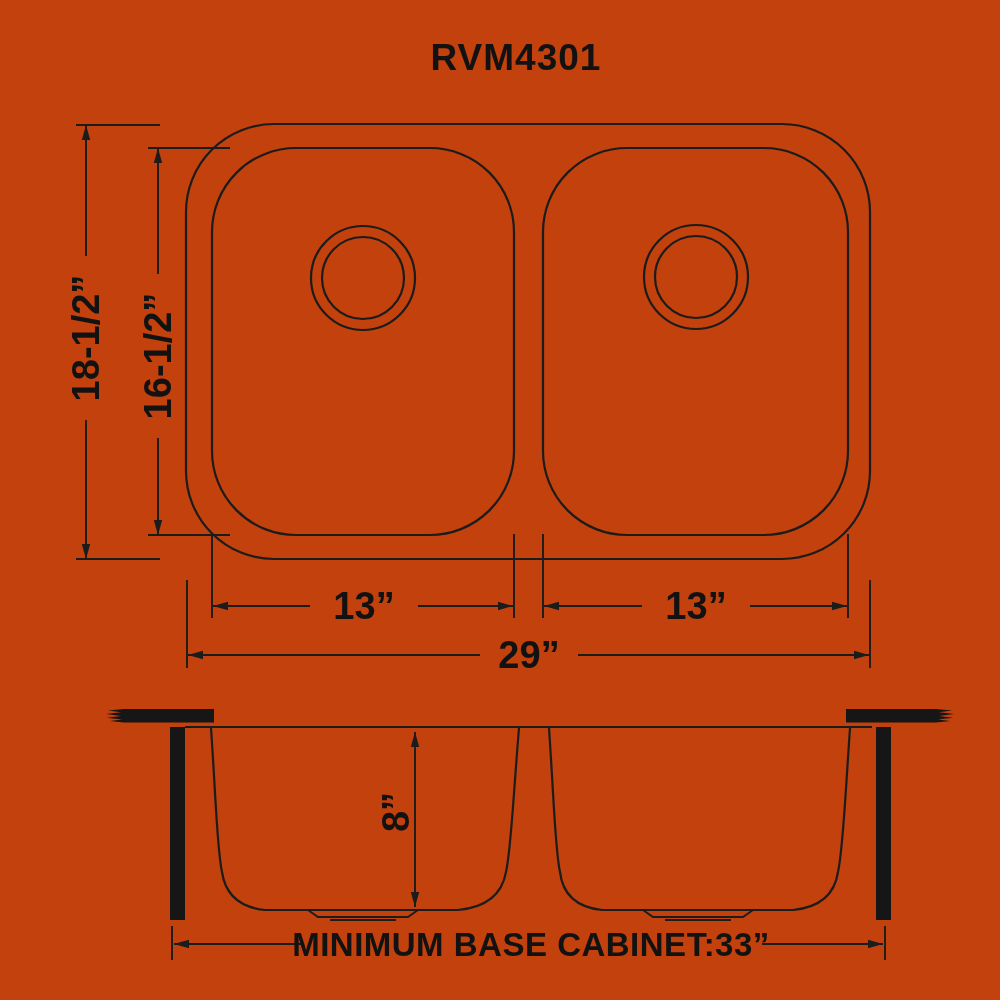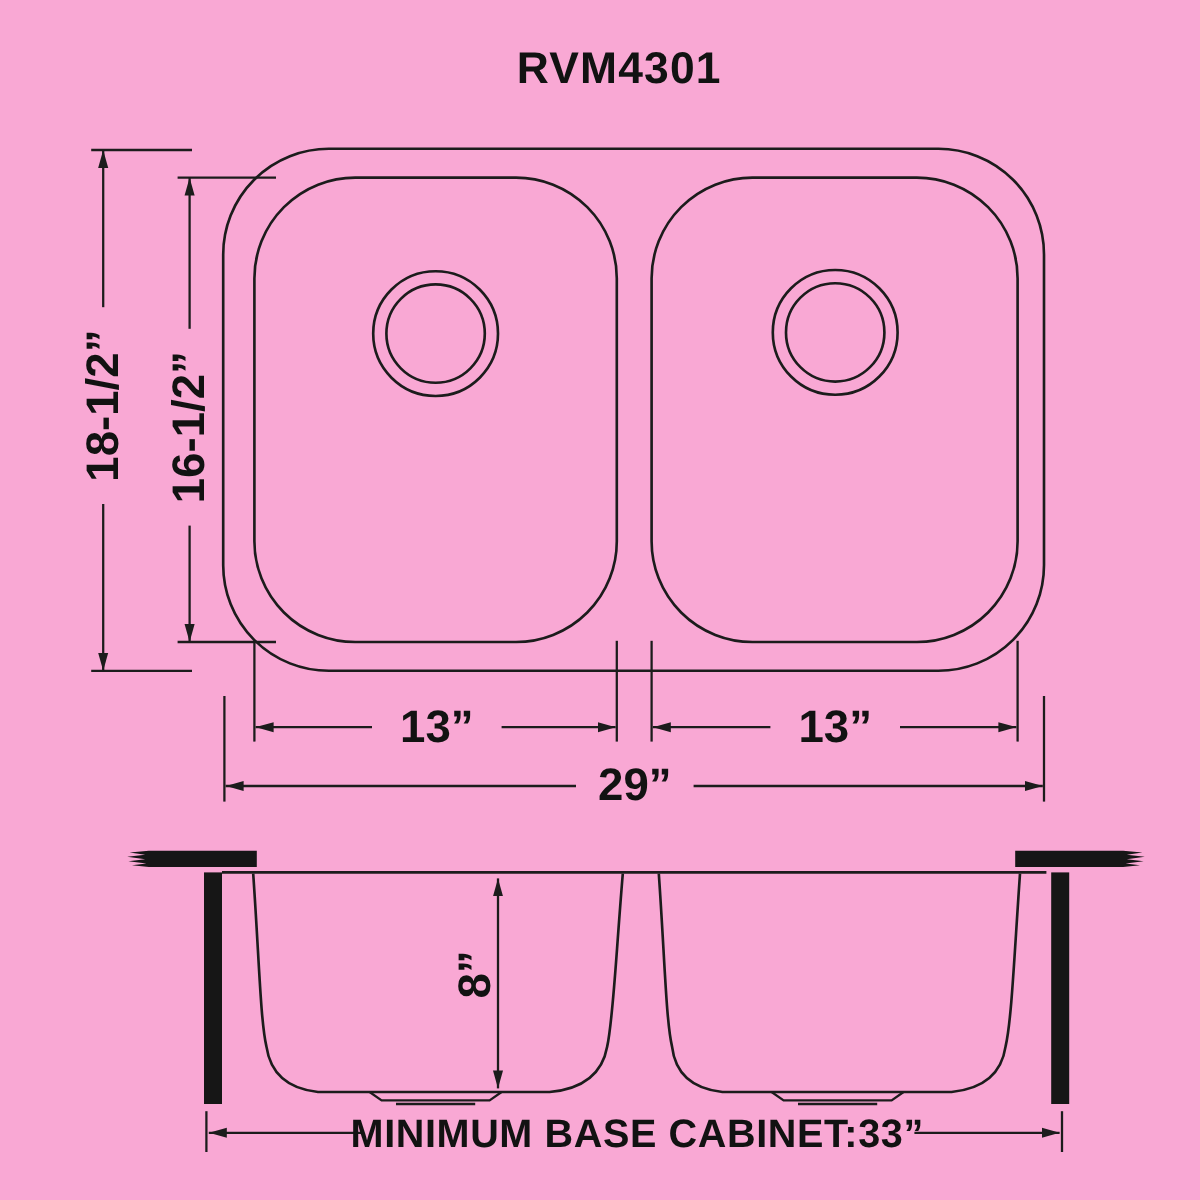--- a/index.html
+++ b/index.html
@@ -1,20 +1,20 @@
 <!DOCTYPE html>
 <html><head>
 <meta charset="utf-8">
 <style>
   html, body { margin: 0; padding: 0; background: #ffffff; }
   .canvas {
     position: relative;
     width: 1000px;
     height: 1000px;
-    background: #f9a8d4;
+    background: #c2410c;
     font-family: "Liberation Sans", sans-serif;
     overflow: hidden;
   }
   svg { display: block; }
   svg text {
     font-family: "Liberation Sans", sans-serif;
     font-weight: bold;
     fill: #121212;
   }
   .title-text   { font-size: 37px; letter-spacing: 1px; }

